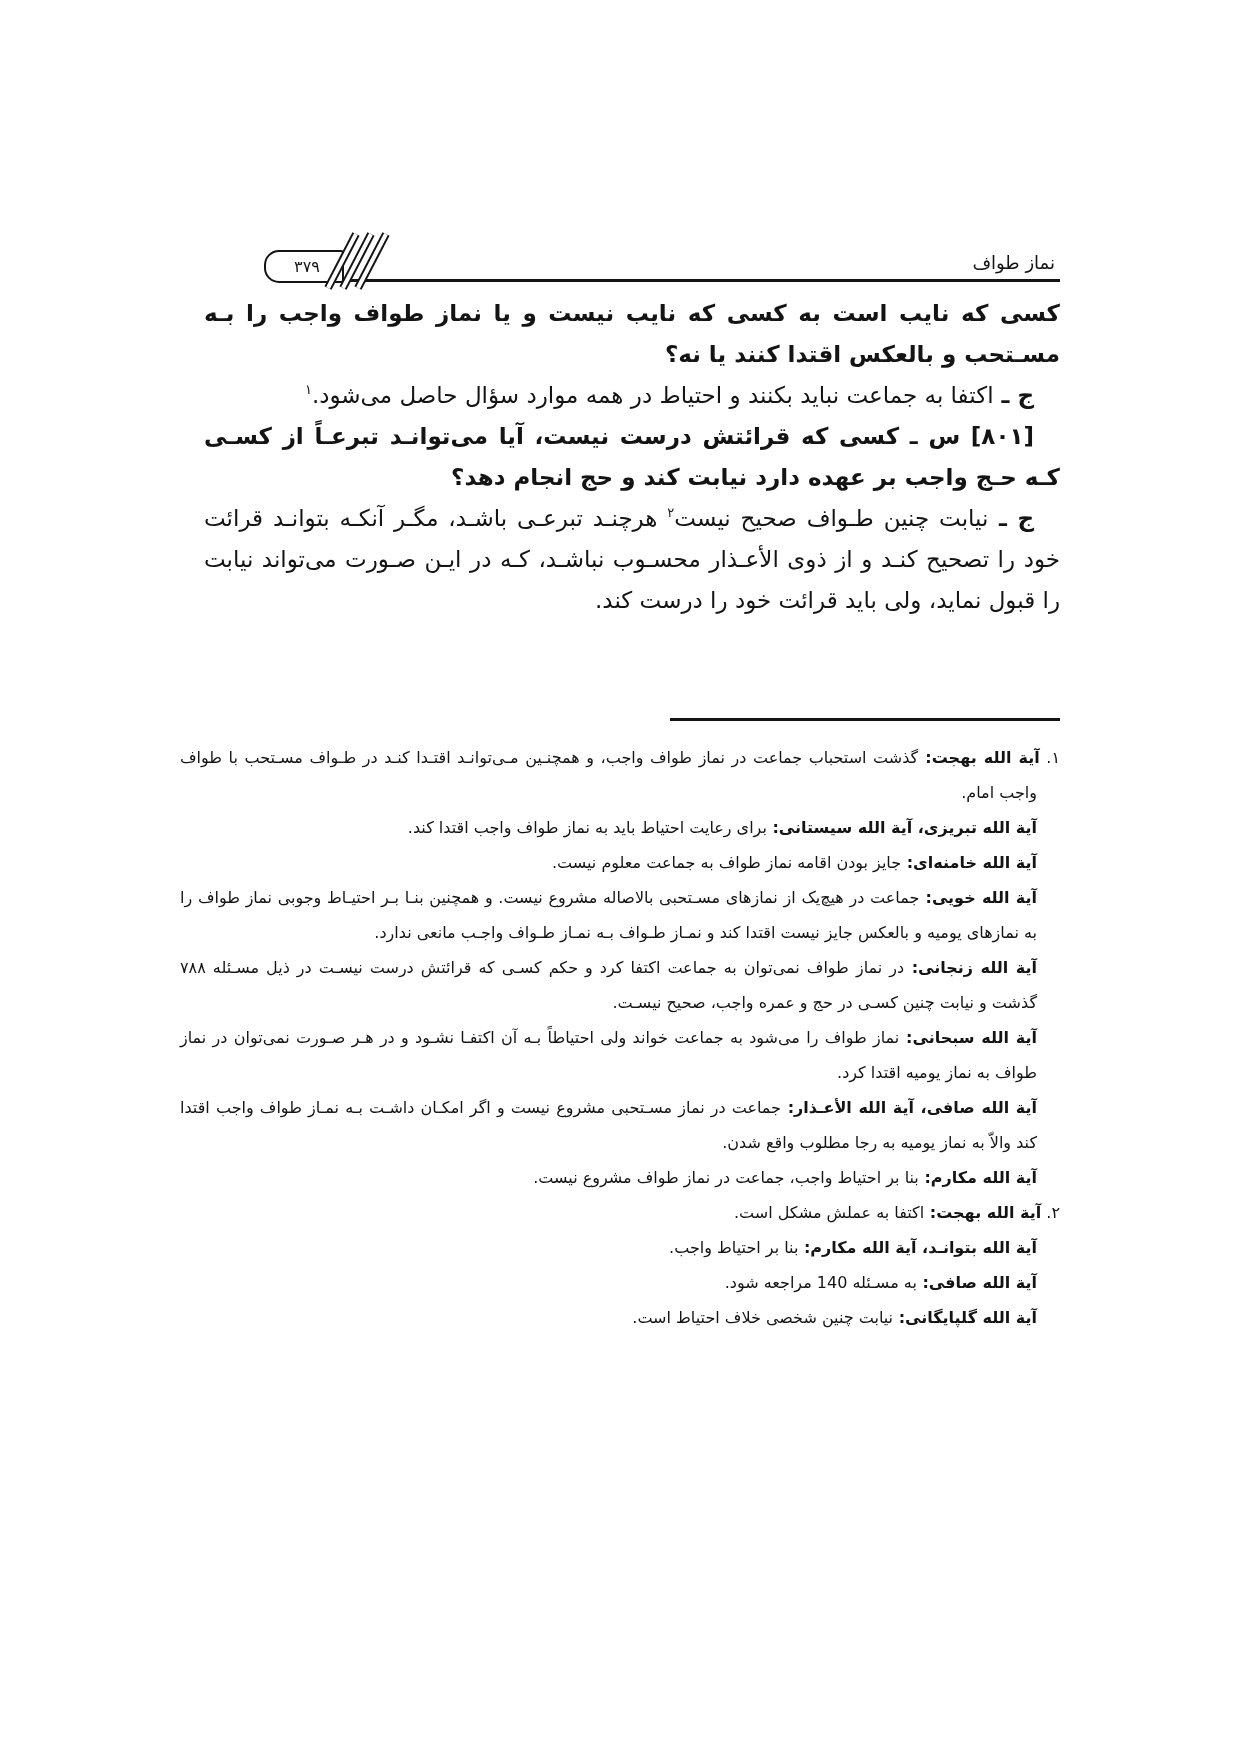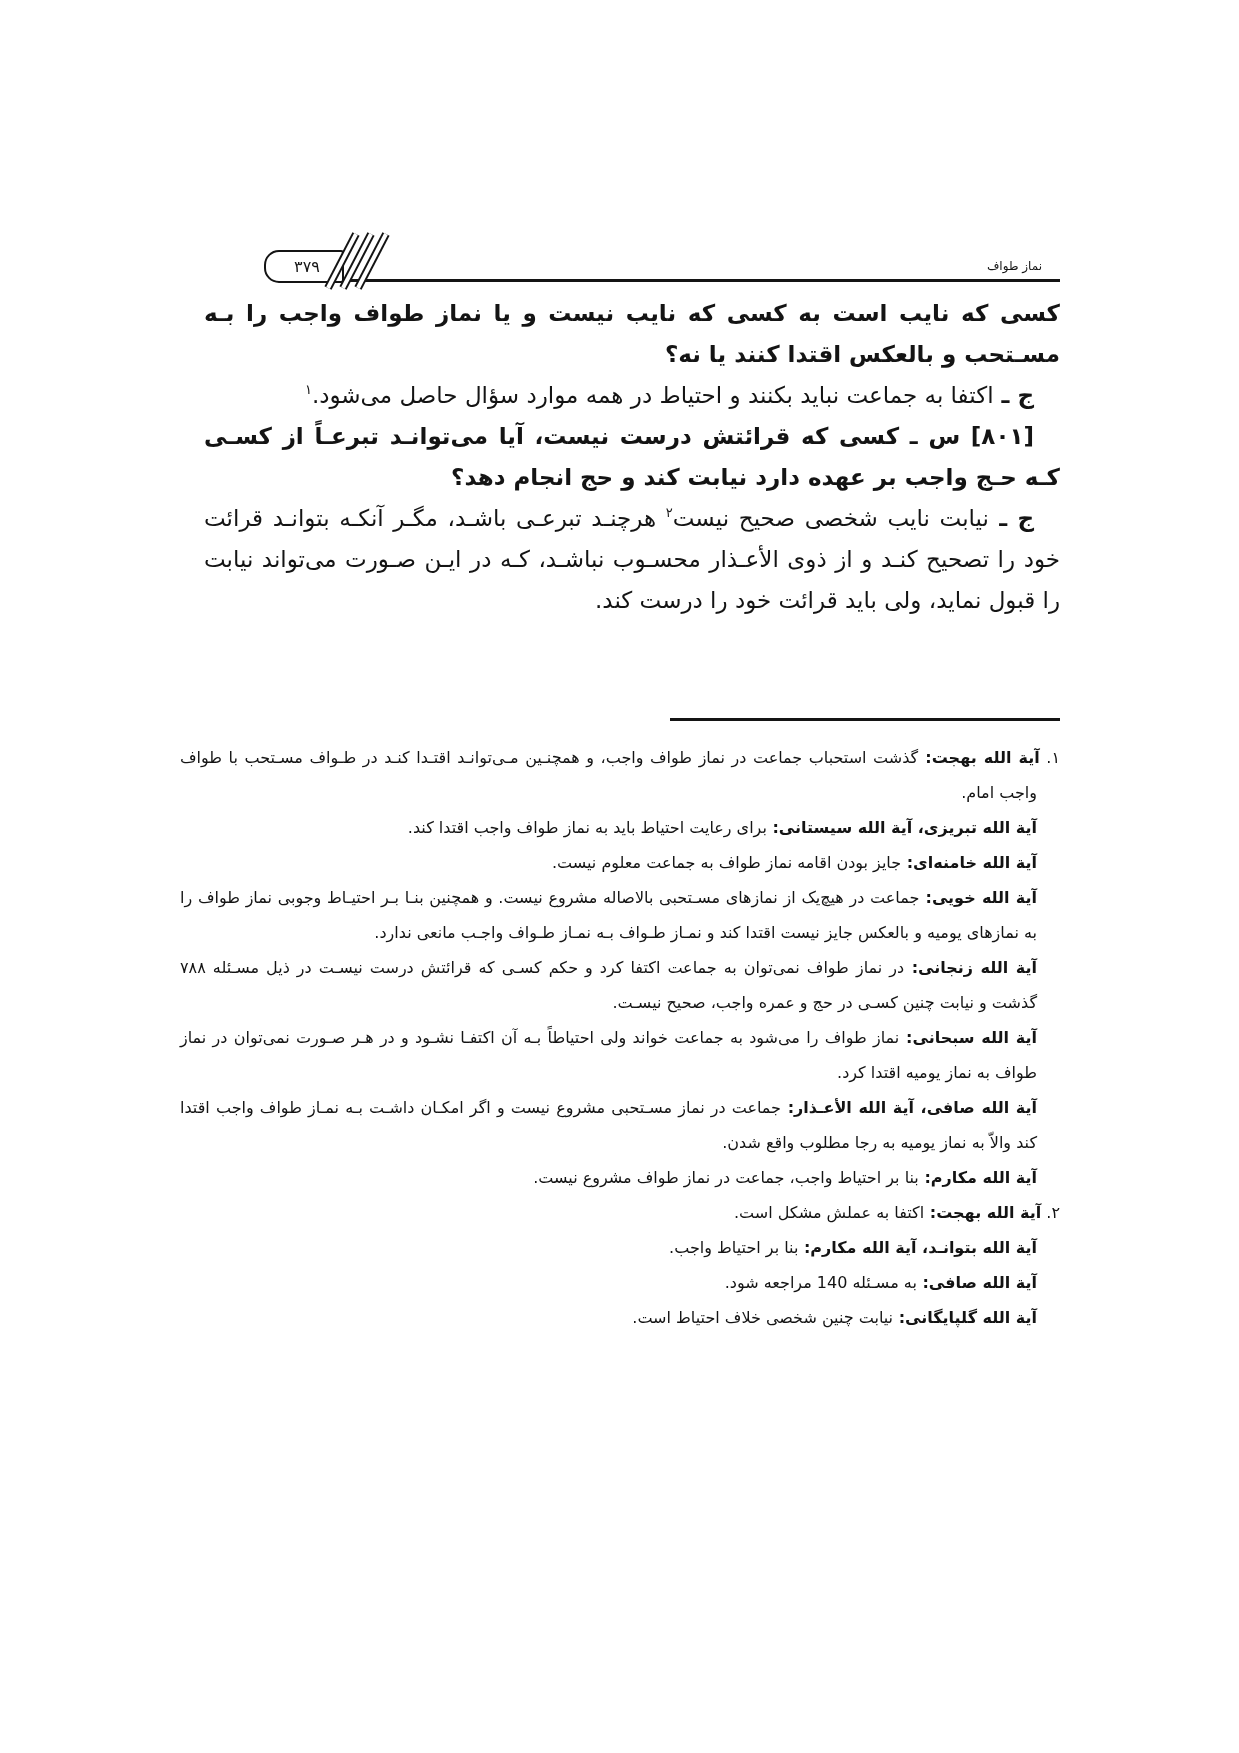--- a/index.html
+++ b/index.html
@@ -10,22 +10,22 @@
     font-family: "DejaVu Sans", sans-serif;
     color: #141414;
     overflow: hidden;
   }
   .page { position: absolute; inset: 0; direction: rtl; background: #fff; }
   .content { position: absolute; left: 180px; top: 232px; width: 880px; }
 
   
   .header { position: relative; height: 50px; }
   .header-title {
-    position: absolute; right: 18px; bottom: 9px;
-    font-size: 12px; letter-spacing: 0.2px;
+    position: absolute; right: 5px; bottom: 9px;
+    font-size: 18px; letter-spacing: 0.2px;
   }
   .header-rule {
     position: absolute; left: 150px; right: 0; bottom: 0;
     height: 3px; background: #141414;
   }
   .badge {
     position: absolute; left: 84px; bottom: -1px;
     width: 80px; height: 33px;
     border: 2.5px solid #141414;
     border-radius: 15px 3px 3px 15px;
@@ -83,21 +83,21 @@
         <path d="M23,57 L51,3" stroke="#ffffff" stroke-width="4" fill="none"></path>
         <path d="M38,57 L66,3" stroke="#141414" stroke-width="8" fill="none"></path>
         <path d="M38,57 L66,3" stroke="#ffffff" stroke-width="4" fill="none"></path>
       </svg>
     </header>
 
     <main class="body-text" id="main-paragraphs">
         <p class="para"><span class="b">کسی که نایب است به کسی که نایب نیست و یا نماز طواف واجب را بـه مسـتحب و بالعکس اقتدا کنند یا نه؟</span></p>
         <p class="para indent"><span class="b">ج ـ </span><span>اکتفا به جماعت نباید بکنند و احتیاط در همه موارد سؤال حاصل می‌شود.</span><sup>۱</sup></p>
         <p class="para indent"><span class="b">[۸۰۱] س ـ </span><span class="b">کسی که قرائتش درست نیست، آیا می‌توانـد تبرعـاً از کسـی کـه حـج واجب بر عهده دارد نیابت کند و حج انجام دهد؟</span></p>
-        <p class="para indent"><span class="b">ج ـ </span><span>نیابت نایب شخصی صحیح نیست</span><sup>۲</sup><span> هرچنـد تبرعـی باشـد، مگـر آنکـه بتوانـد قرائت خود را تصحیح کنـد و از ذوی الأعـذار محسـوب نباشـد، کـه در ایـن صـورت می‌تواند نیابت را قبول نماید، ولی باید قرائت خود را درست کند.</span></p>
+        <p class="para indent"><span class="b">ج ـ </span><span>نیابت چنین طـواف صحیح نیست</span><sup>۲</sup><span> هرچنـد تبرعـی باشـد، مگـر آنکـه بتوانـد قرائت خود را تصحیح کنـد و از ذوی الأعـذار محسـوب نباشـد، کـه در ایـن صـورت می‌تواند نیابت را قبول نماید، ولی باید قرائت خود را درست کند.</span></p>
       </main>
 
     <div class="fn-sep"></div>
 
     <section class="footnotes" id="footnotes">
         <div class="fn-group">
           <p class="fn-entry first"><span class="fn-marker">۱. </span><span class="fn-name">آیة الله بهجت: </span><span>گذشت استحباب جماعت در نماز طواف واجب، و همچنـین مـی‌توانـد اقتـدا کنـد در طـواف مسـتحب با طواف واجب امام.</span></p>
           <p class="fn-entry"><span class="fn-name">آیة الله تبریزی، آیة الله سیستانی: </span><span>برای رعایت احتیاط باید به نماز طواف واجب اقتدا کند.</span></p>
           <p class="fn-entry"><span class="fn-name">آیة الله خامنه‌ای: </span><span>جایز بودن اقامه نماز طواف به جماعت معلوم نیست.</span></p>
           <p class="fn-entry"><span class="fn-name">آیة الله خویی: </span><span>جماعت در هیچ‌یک از نمازهای مسـتحبی بالاصاله مشروع نیست. و همچنین بنـا بـر احتیـاط وجوبی نماز طواف را به نمازهای یومیه و بالعکس جایز نیست اقتدا کند و نمـاز طـواف بـه نمـاز طـواف واجـب مانعی ندارد.</span></p>

